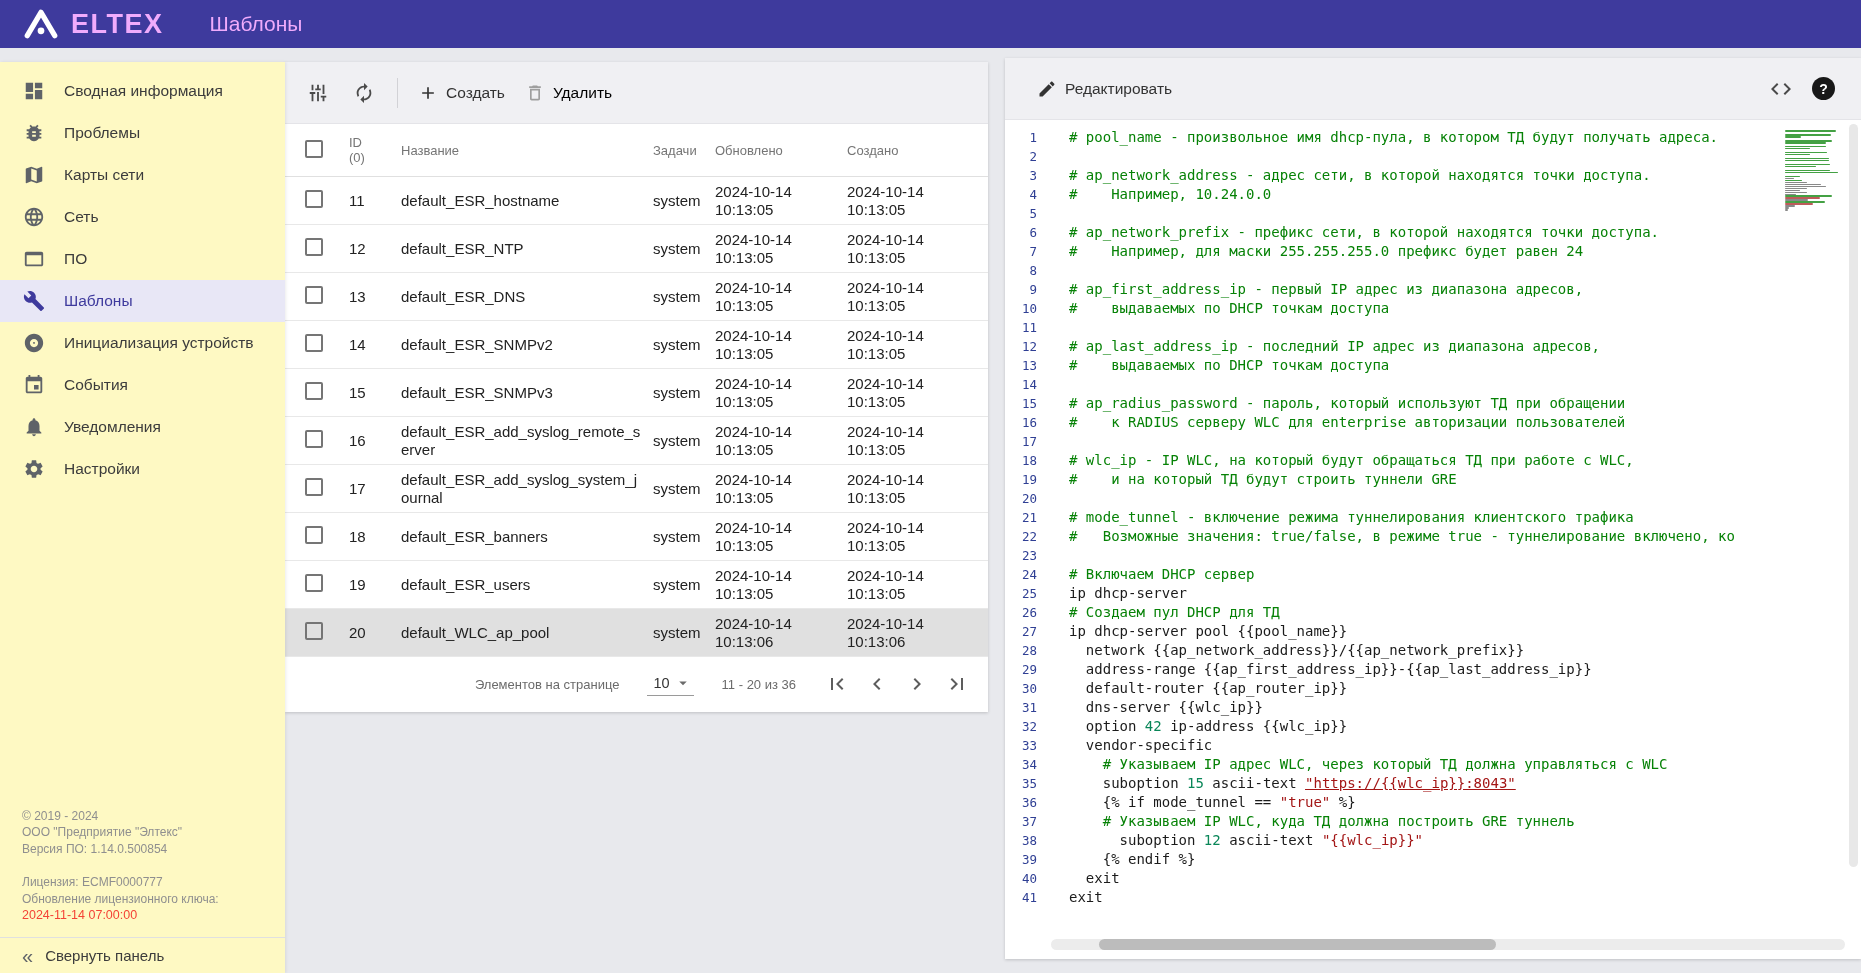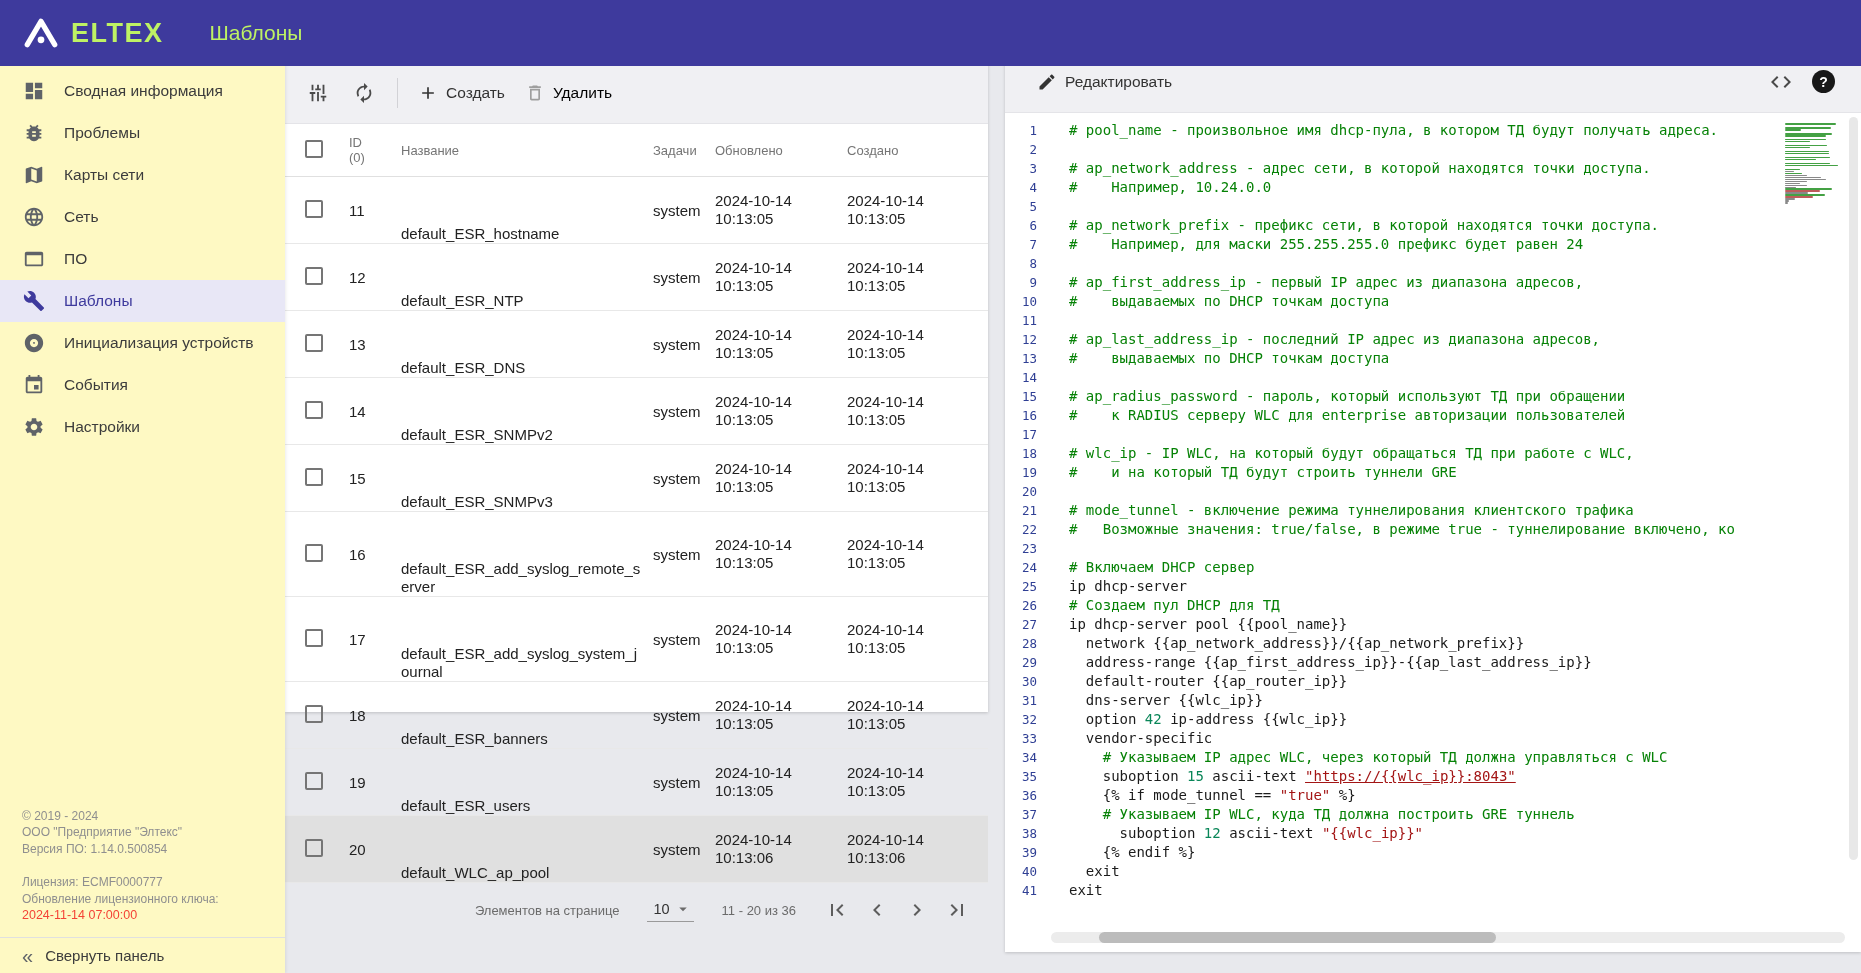--- a/index.html
+++ b/index.html
@@ -5,21 +5,21 @@
   :root{
     --primary:#3e3a9d; --primary-light-bg:#e8e7f6; --selected-row-bg:#e0e0e0;
     --alert-red:#f44336; --code-comment:#068206; --code-string:#a31515;
     --code-number:#098658; --code-plain:#1b1b1b; --code-line-number:#2f3f94;
   }
   *{box-sizing:border-box;}
   html,body{margin:0;padding:0;}
   body{width:1861px;height:973px;background:#e8e9ed;font-family:"Liberation Sans",sans-serif;color:#212121;overflow:hidden;position:relative;}
 
   
-  .topbar{position:absolute;top:0;left:0;width:100%;height:66px;background:var(--primary);display:flex;align-items:center;color:#bef264;z-index:6;text-align:center;}
+  .topbar{position:absolute;top:0;left:0;width:100%;height:48px;background:var(--primary);display:flex;align-items:center;color:#f0abfc;z-index:6;text-align:center;}
   .brand{display:flex;align-items:center;gap:11px;padding-left:22px;}
   .brand-text{font-size:27px;font-weight:bold;letter-spacing:1.5px;}
   .page-title{font-size:21px;margin-left:46px;}
   .topbar-right{margin-left:auto;display:flex;align-items:center;gap:30px;padding-right:18px;}
   .lang{display:flex;align-items:center;gap:2px;font-size:16px;cursor:pointer;}
   .lang svg{width:20px;height:20px;fill:#fff;}
   .userbox{display:flex;flex-direction:column;line-height:1.35;cursor:pointer;}
   .username{font-size:14.5px;text-decoration:underline;}
   .userrole{font-size:12.5px;}
   .logout{width:44px;display:flex;justify-content:center;cursor:pointer;}
@@ -36,41 +36,41 @@
   .sidebar-footer{margin-top:auto;font-size:12px;color:#8f8f8f;}
   .foot-text{padding:0 22px;line-height:16.5px;}
   .foot-gap{height:17px;}
   .foot-date{padding:0 22px;line-height:17px;color:var(--alert-red);font-size:12.5px;}
   .collapse-row{margin-top:13px;border-top:1px solid #e0e0e0;height:36px;display:flex;align-items:center;gap:12px;padding:0 22px;font-size:15px;color:#3c3c3c;cursor:pointer;}
   .collapse-chevrons{font-size:20px;color:#5f6368;line-height:1;}
 
   
   .card{position:absolute;background:#fff;box-shadow:0 1px 3px rgba(0,0,0,.18);}
   .list-card{top:62px;left:285px;width:703px;height:650px;}
-  .editor-card{top:51px;left:1005px;width:856px;height:901px;}
+  .editor-card{top:58px;left:1005px;width:856px;height:901px;}
   .toolbar{height:62px;background:#f0f0f3;border-bottom:1px solid #e4e4e8;display:flex;align-items:center;}
 
   
   .list-toolbar{padding:0 20px;gap:20px;}
   .icon-btn{width:26px;height:26px;display:flex;align-items:center;justify-content:center;cursor:pointer;}
   .icon-btn svg{width:22px;height:22px;fill:#4a4a4a;}
   .rotate90{transform:rotate(90deg);}
   .tb-divider{width:1px;height:30px;background:#d2d2d6;}
   .text-btn{display:flex;align-items:center;gap:8px;font-size:15.5px;color:#333;cursor:pointer;white-space:nowrap;}
   .text-btn svg{width:20px;height:20px;fill:#333;}
   .text-btn.disabled{color:#000000;cursor:default;}
   .text-btn.disabled svg{fill:#9e9e9e;}
 
   
   .thead,.trow{display:grid;grid-template-columns:44px 52px 252px 62px 132px 121px;align-items:center;padding:0 20px;}
   .thead{height:53px;border-bottom:1px solid #e0e0e0;color:#757575;font-size:13px;}
   .id-h{line-height:15px;}
   .trow{min-height:48px;border-bottom:1px solid #e8e8e8;font-size:15px;color:#222;}
   .trow.selected{background:var(--selected-row-bg);}
-  .c-name{padding-right:10px;overflow-wrap:anywhere;line-height:18px;margin-top:48px;}
+  .c-name{padding-right:10px;overflow-wrap:anywhere;line-height:18px;}
   .c-date{line-height:18px;}
   .cb{width:18px;height:18px;border:2px solid #757575;border-radius:2px;display:inline-block;background:transparent;cursor:pointer;}
 
   
   .pagination{height:54px;display:flex;align-items:center;justify-content:flex-end;gap:28px;padding-right:18px;color:#6b6b6b;font-size:13px;}
   .pp-select{display:flex;align-items:center;gap:4px;border-bottom:1px solid #9a9a9a;padding:2px 2px 3px 6px;color:#333;font-size:14.5px;cursor:pointer;}
   .pp-select svg{width:18px;height:18px;fill:#6b6b6b;}
   .pg-nav{display:flex;align-items:center;gap:14px;}
   .pg-btn{width:26px;height:26px;display:flex;align-items:center;justify-content:center;cursor:pointer;}
   .pg-btn svg{width:24px;height:24px;fill:#5d5d5d;}
@@ -176,20 +176,28 @@
         </span>
         <span class="mi-label">Инициализация устройств</span>
       </div>
       <div class="menu-item">
         <span class="mi-icon">
           <svg viewBox="0 0 24 24">
             <path d="M17 12h-5v5h5v-5zM16 1v2H8V1H6v2H5c-1.11 0-1.99.9-1.99 2L3 19c0 1.1.89 2 2 2h14c1.1 0 2-.9 2-2V5c0-1.1-.9-2-2-2h-1V1h-2zm3 18H5V8h14v11z"></path>
           </svg>
         </span>
         <span class="mi-label">События</span>
+      </div>
+      <div class="menu-item">
+        <span class="mi-icon">
+          <svg viewBox="0 0 24 24">
+            <path d="M12 22c1.1 0 2-.9 2-2h-4c0 1.1.89 2 2 2zm6-6v-5c0-3.07-1.64-5.64-4.5-6.32V4c0-.83-.67-1.5-1.5-1.5s-1.5.67-1.5 1.5v.68C7.63 5.36 6 7.92 6 11v5l-2 2v1h16v-1l-2-2z"></path>
+          </svg>
+        </span>
+        <span class="mi-label">Уведомления</span>
       </div>
       <div class="menu-item">
         <span class="mi-icon">
           <svg viewBox="0 0 24 24">
             <path d="M19.14 12.94c.04-.3.06-.61.06-.94 0-.32-.02-.64-.07-.94l2.03-1.58c.18-.14.23-.41.12-.61l-1.92-3.32c-.12-.22-.37-.29-.59-.22l-2.39.96c-.5-.38-1.03-.7-1.62-.94l-.36-2.54c-.04-.24-.24-.41-.48-.41h-3.84c-.24 0-.43.17-.47.41l-.36 2.54c-.59.24-1.13.57-1.62.94l-2.39-.96c-.22-.08-.47 0-.59.22L2.74 8.87c-.12.21-.08.47.12.61l2.03 1.58c-.05.3-.09.63-.09.94s.02.64.07.94l-2.03 1.58c-.18.14-.23.41-.12.61l1.92 3.32c.12.22.37.29.59.22l2.39-.96c.5.38 1.03.7 1.62.94l.36 2.54c.05.24.24.41.48.41h3.84c.24 0 .44-.17.47-.41l.36-2.54c.59-.24 1.13-.56 1.62-.94l2.39.96c.22.08.47 0 .59-.22l1.92-3.32c.12-.22.07-.47-.12-.61l-2.01-1.58zM12 15.6c-1.98 0-3.6-1.62-3.6-3.6s1.62-3.6 3.6-3.6 3.6 1.62 3.6 3.6-1.62 3.6-3.6 3.6z"></path>
           </svg>
         </span>
         <span class="mi-label">Настройки</span>
       </div>
     </nav>

